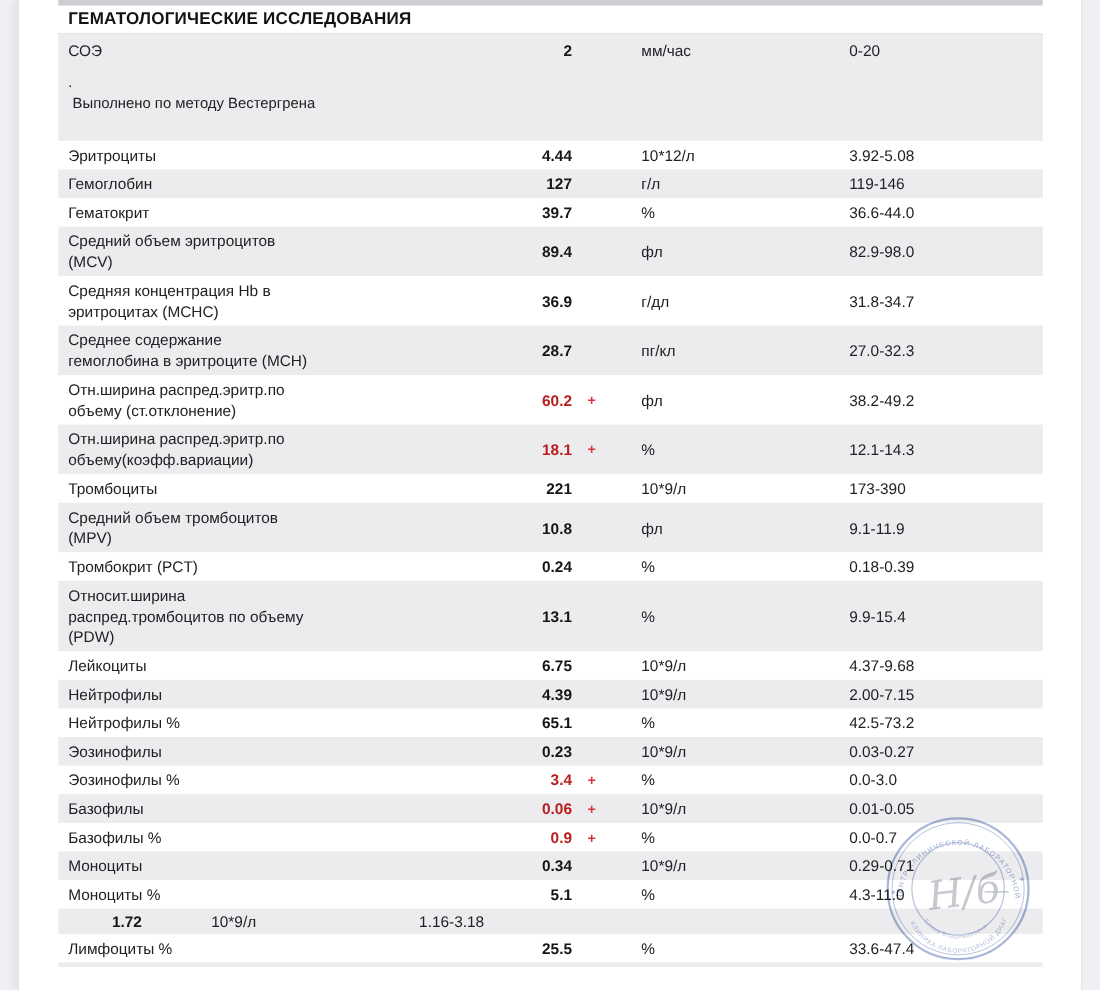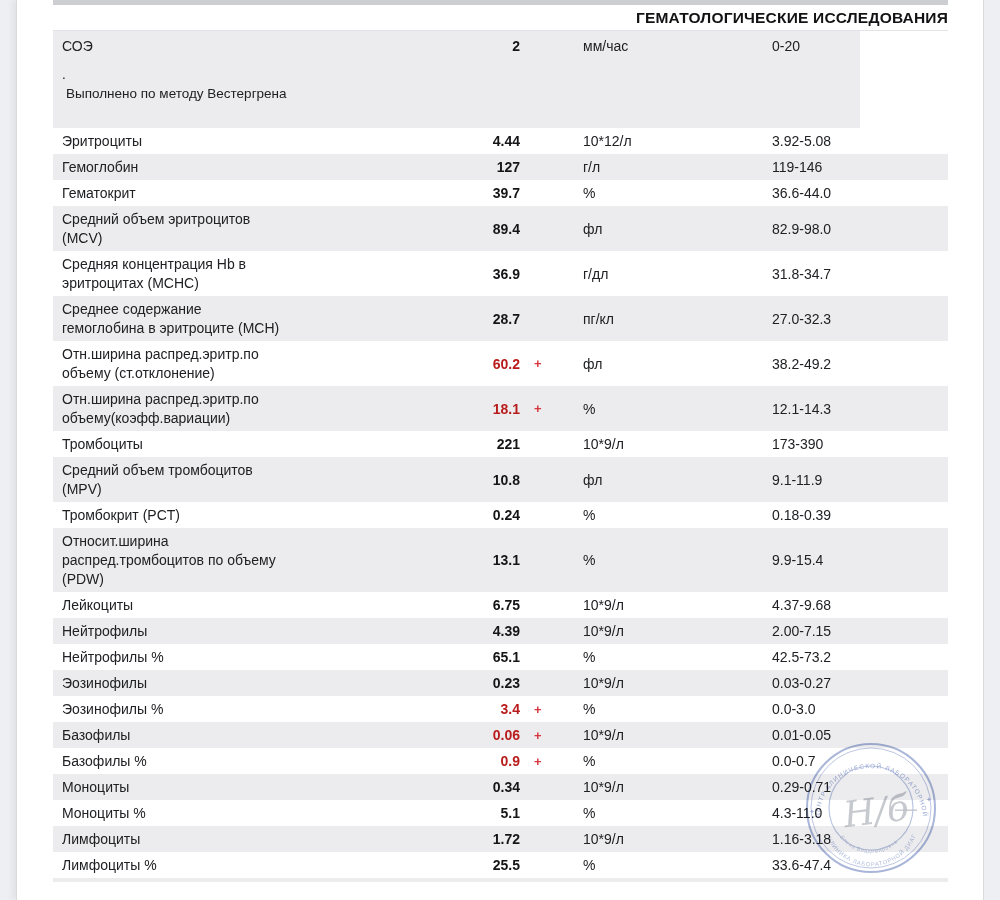--- a/index.html
+++ b/index.html
@@ -13,24 +13,24 @@
     position:relative;margin-left:16px;width:968px;height:900px;
     background:#ffffff;
     border-left:1px solid #d9dade;border-right:1px solid #d9dade;
     box-shadow:-4px 0 6px rgba(20,20,40,.05);
     overflow:hidden;box-sizing:border-box;
   }
   .top-strip{margin-left:36px;width:895px;height:5px;background:#cdced2;}
   .report-header{
     margin-left:36px;width:895px;box-sizing:border-box;
     padding:4px 0 3px 9px;border-bottom:1px solid #e3e4e7;
-    font-size:15.5px;font-weight:700;color:#121214;letter-spacing:.2px;text-align:right;
+    font-size:15.5px;font-weight:700;color:#121214;letter-spacing:.2px;
   }
   .soe-block{
-    margin-left:36px;width:807px;background:#ececee;
+    margin-left:36px;width:895px;background:#ececee;
     height:97px;box-sizing:border-box;padding-top:2px;
   }
   .row{
     display:flex;align-items:center;
     margin-left:36px;width:895px;box-sizing:border-box;
     padding:3.5px 0 3.5px 9px;
     font-size:14px;color:#202124;
   }
   .soe-block .row{margin-left:0;width:100%;}
   .row[data-shaded="true"]{background:#ececee;}
@@ -279,23 +279,20 @@
         <div class="c-name">
           <span class="name-inner">Моноциты %</span>
         </div>
         <div class="c-val">5.1</div>
         <div class="c-flag"></div>
         <div class="c-unit">%</div>
         <div class="c-ref">4.3-11.0</div>
       </div>
 
       <div class="row" data-shaded="true" data-flag="">
-        <div class="c-name">
-          <span class="name-inner">Лимфоциты</span>
-        </div>
         <div class="c-val">1.72</div>
         <div class="c-flag"></div>
         <div class="c-unit">10*9/л</div>
         <div class="c-ref">1.16-3.18</div>
       </div>
 
       <div class="row" data-shaded="false" data-flag="">
         <div class="c-name">
           <span class="name-inner">Лимфоциты %</span>
         </div>

